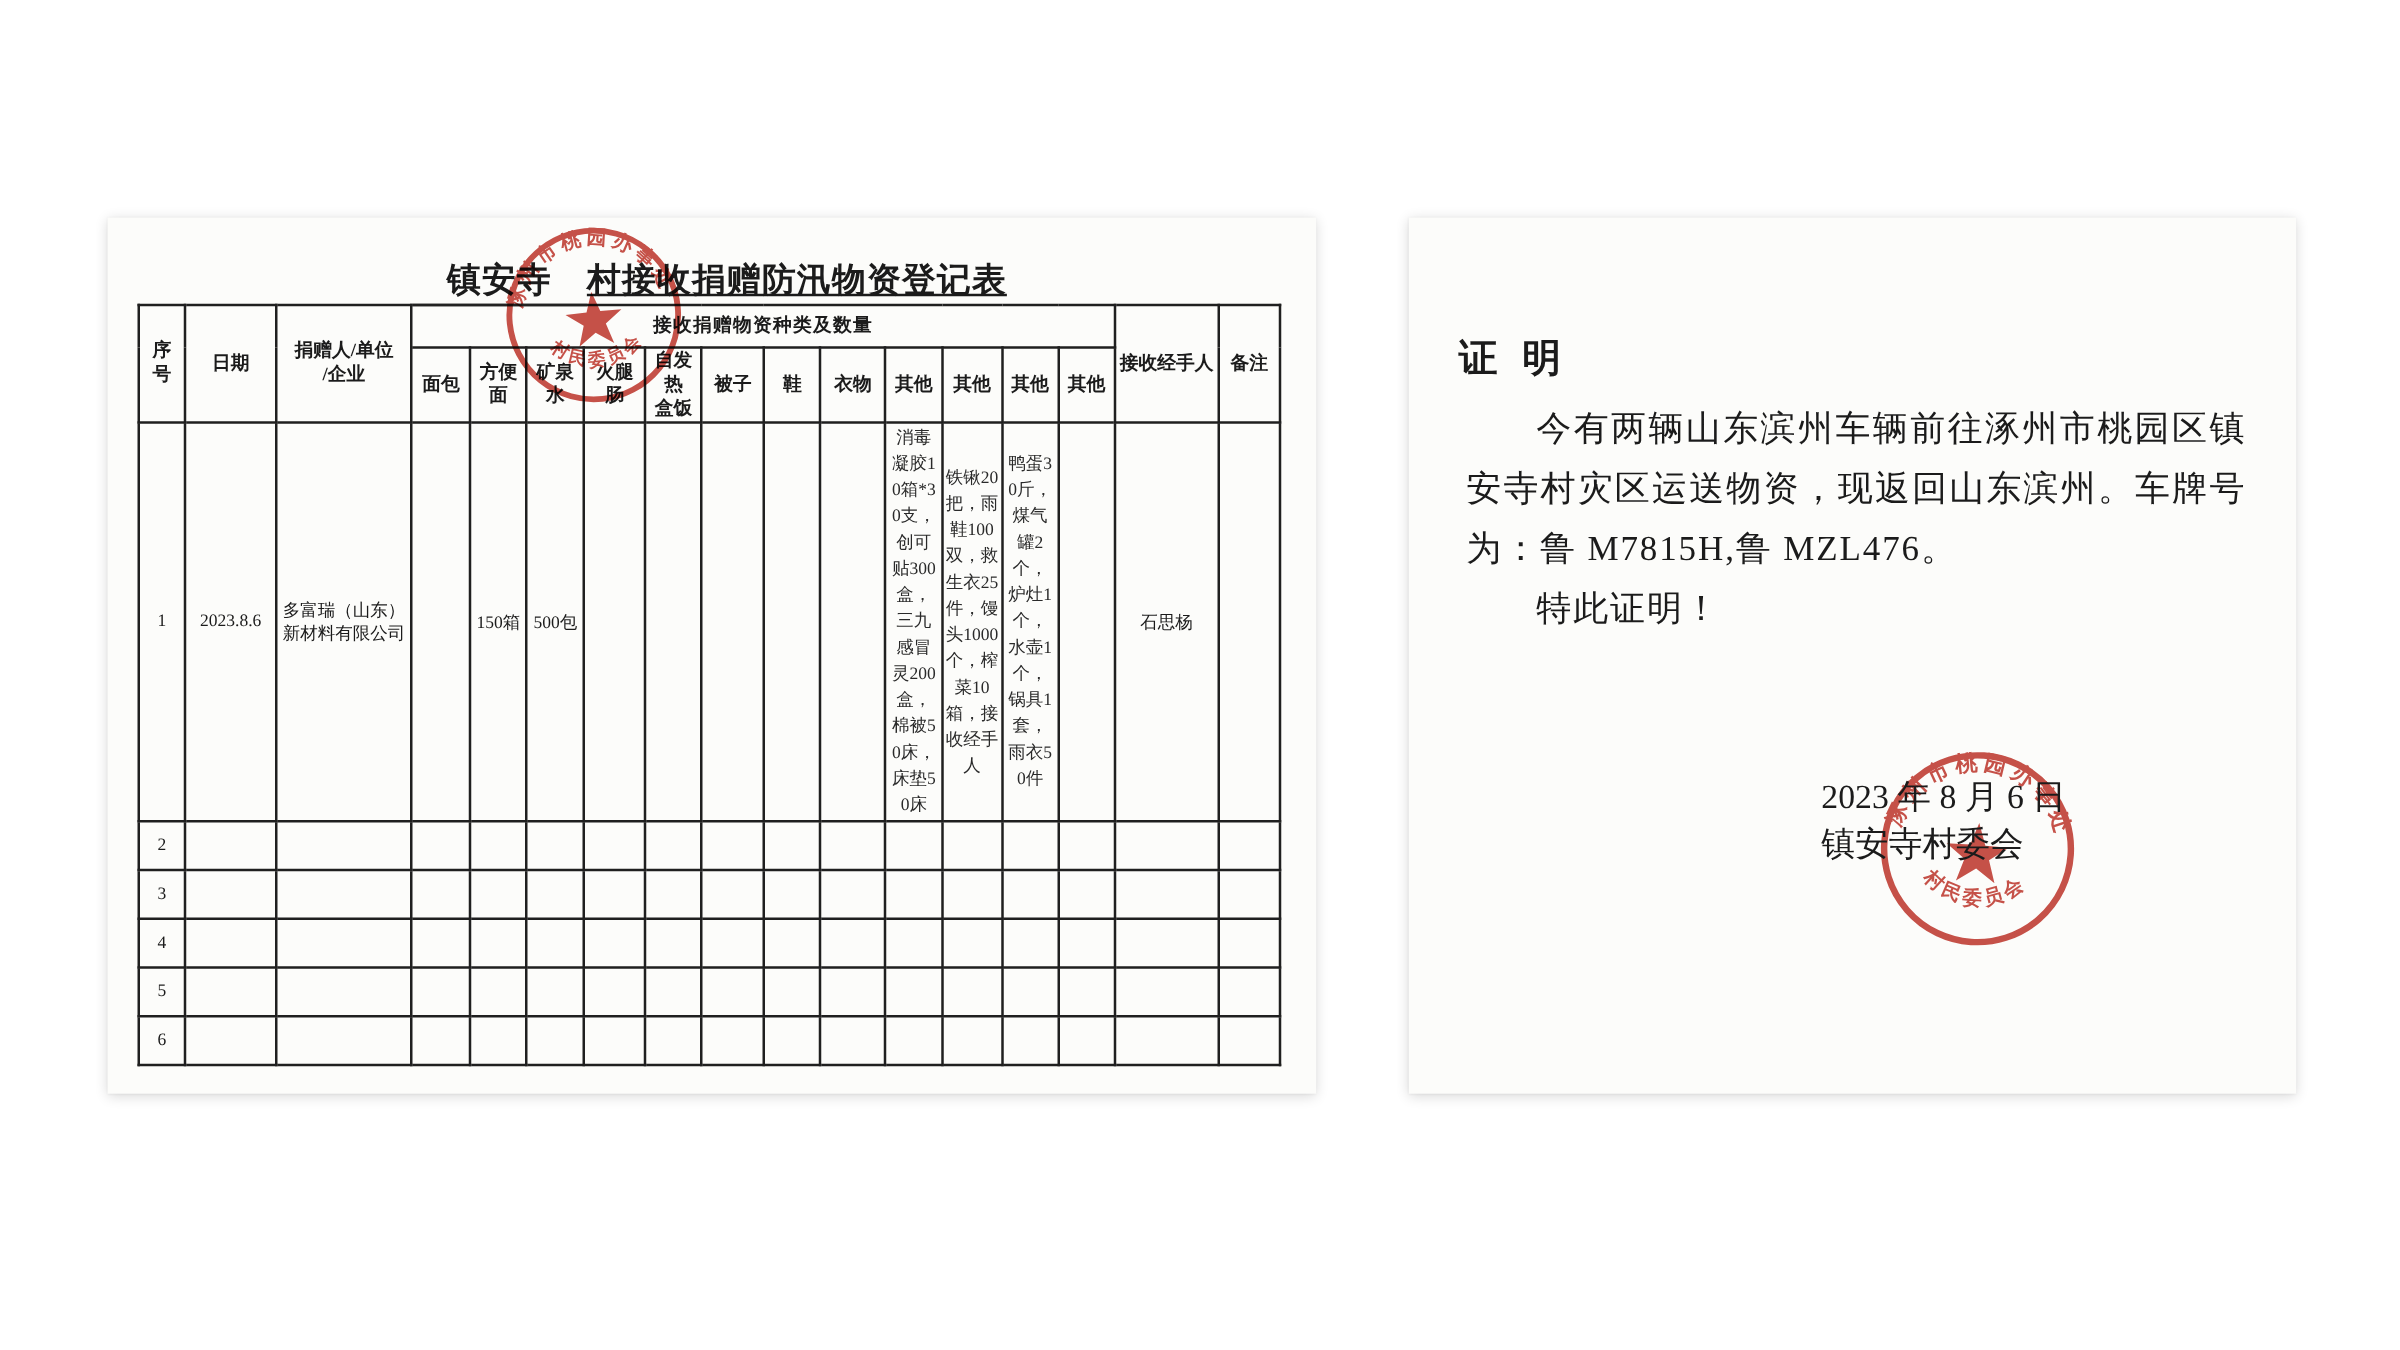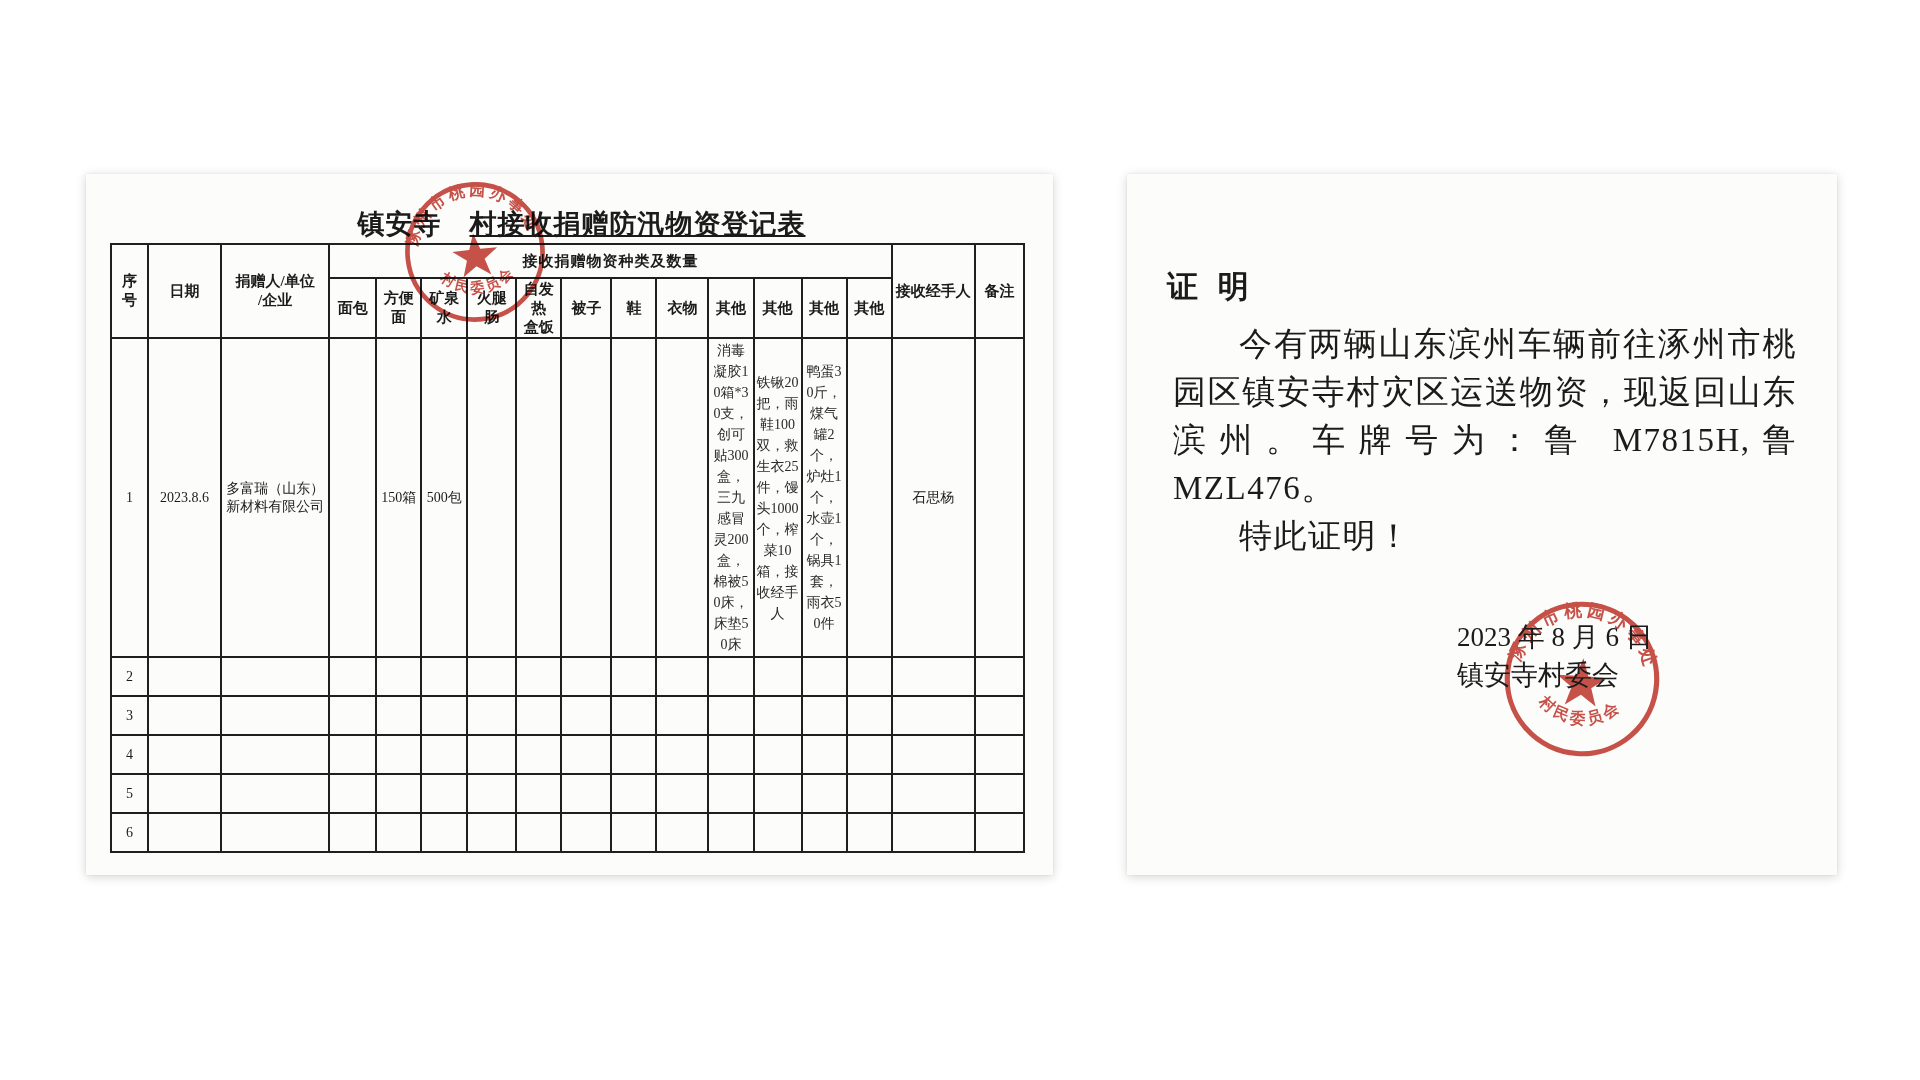--- a/index.html
+++ b/index.html
@@ -23,21 +23,21 @@
   th.group{font-size:16px;letter-spacing:1px;}
   .pre{white-space:pre-line;}
   tr.hdr1{height:34px;} tr.hdr2{height:33px;}
   tr.row-tall{height:233px;} tr.row-short{height:39px;}
   td.dense{font-size:12px;line-height:1.5;padding:3px 1px;word-break:break-all;color:#2a2a2a;margin-left:32px;}
 
   
   .cert-title{position:absolute;left:0;top:92px;width:100%;text-align:left;
               font-size:31px;font-weight:bold;letter-spacing:6px;padding-left:40px;}
   .cert-body{position:absolute;left:46px;top:146px;width:624px;
-             font-size:33px;line-height:48px;letter-spacing:1.5px;text-align:justify;}
+             font-size:28px;line-height:48px;letter-spacing:1.5px;text-align:justify;}
   .cert-body p{margin:0;text-indent:2em;}
   .cert-sign{position:absolute;left:330px;top:444px;width:290px;text-align:left;
              font-size:27px;line-height:38px;z-index:3;}
 
   
   .stamp{position:absolute;mix-blend-mode:multiply;opacity:.88;}
   #stamp-left{left:314px;top:3px;transform:rotate(-6deg);z-index:5;}
   #stamp-right{left:372px;top:422px;transform:rotate(4deg);z-index:2;}
   .stamp text{font-family:"Liberation Sans","DejaVu Sans",sans-serif;font-weight:bold;}
 </style>

